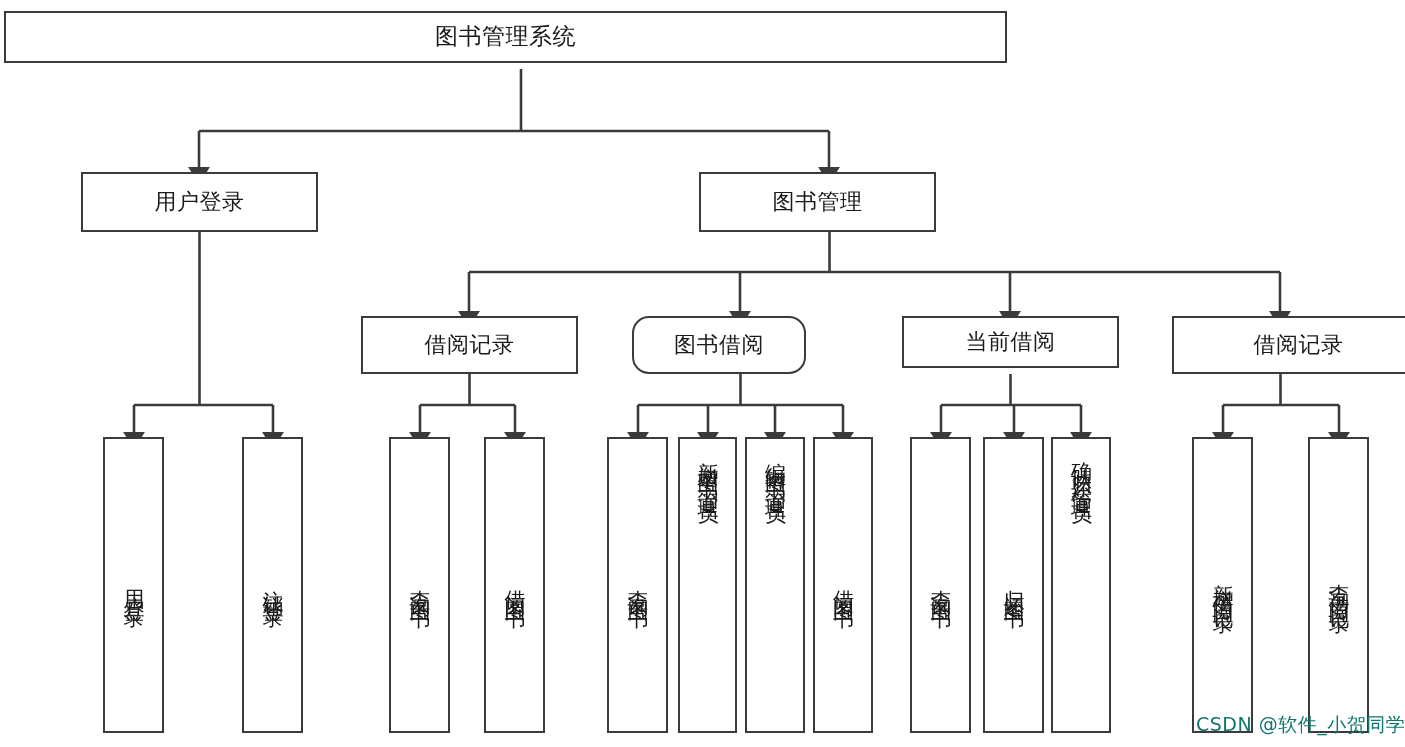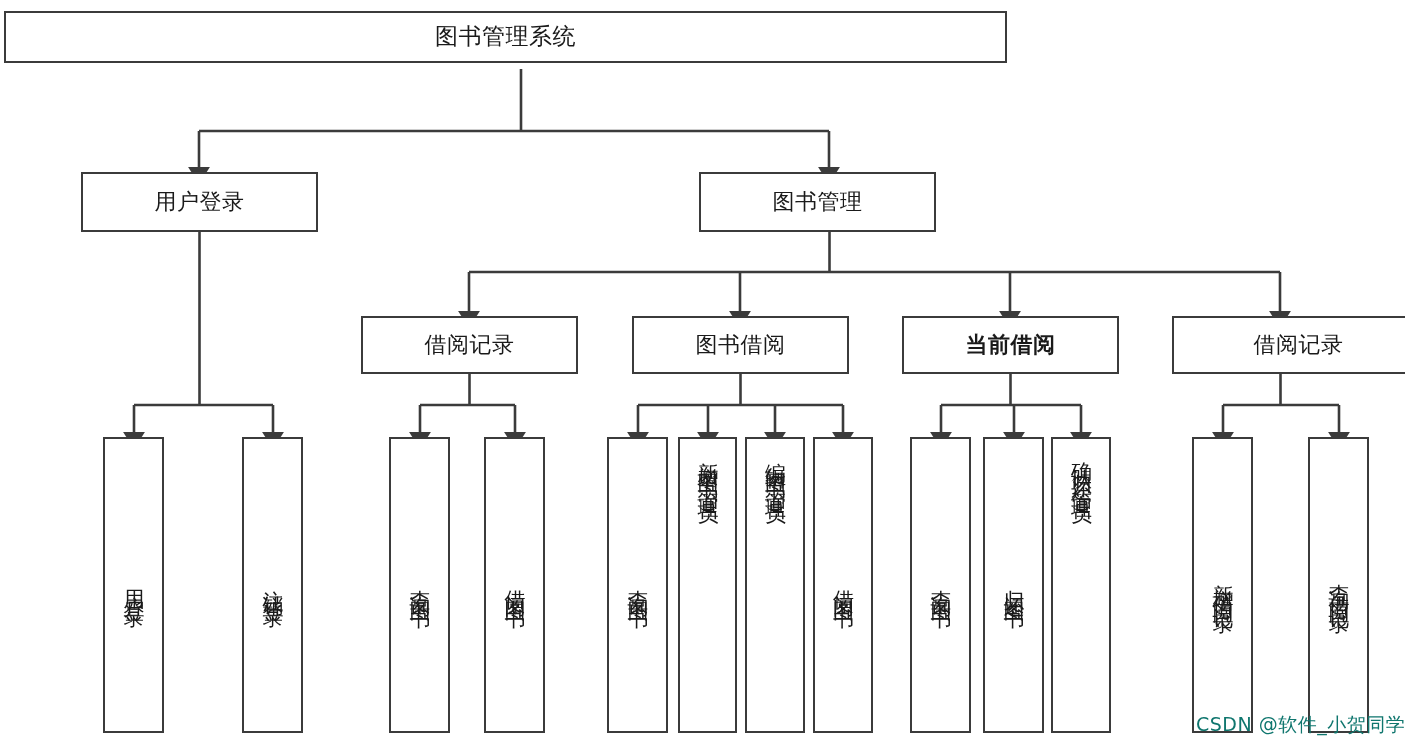--- a/index.html
+++ b/index.html
@@ -128,24 +128,24 @@
   <div class="node horiz" id="node-l2-0" style="left: 81px; top: 172px; width: 237px; height: 60px;">
     <span class="node-label">用户登录</span>
   </div>
   <div class="node horiz" id="node-l2-1" style="left: 699px; top: 172px; width: 237px; height: 60px;">
     <span class="node-label">图书管理</span>
   </div>
 
   <div class="node horiz" id="node-l3-0" style="left: 361px; top: 316px; width: 217px; height: 58px;">
     <span class="node-label">借阅记录</span>
   </div>
-  <div class="node horiz" id="node-l3-1" style="left: 632px; top: 316px; width: 217px; height: 58px;">
+  <div class="node horiz" id="node-l3-1" style="left: 632px; top: 316px; width: 174px; height: 58px; border-radius: 17px;">
     <span class="node-label">图书借阅</span>
   </div>
-  <div class="node horiz" id="node-l3-2" style="left: 902px; top: 316px; width: 217px; height: 58px; font-weight: bold;">
+  <div class="node horiz" id="node-l3-2" style="left: 902px; top: 316px; width: 217px; height: 52px;">
     <span class="node-label">当前借阅</span>
   </div>
   <div class="node horiz" id="node-l3-3" style="left: 1172px; top: 316px; width: 253px; height: 58px;">
     <span class="node-label">借阅记录</span>
   </div>
 
   <div class="node vert mid" id="node-leaf-0" style="left: 103px; top: 437px; width: 61px; height: 296px;">
     <span class="node-label">用户登录</span>
   </div>
   <div class="node vert mid" id="node-leaf-1" style="left: 242px; top: 437px; width: 61px; height: 296px;">

